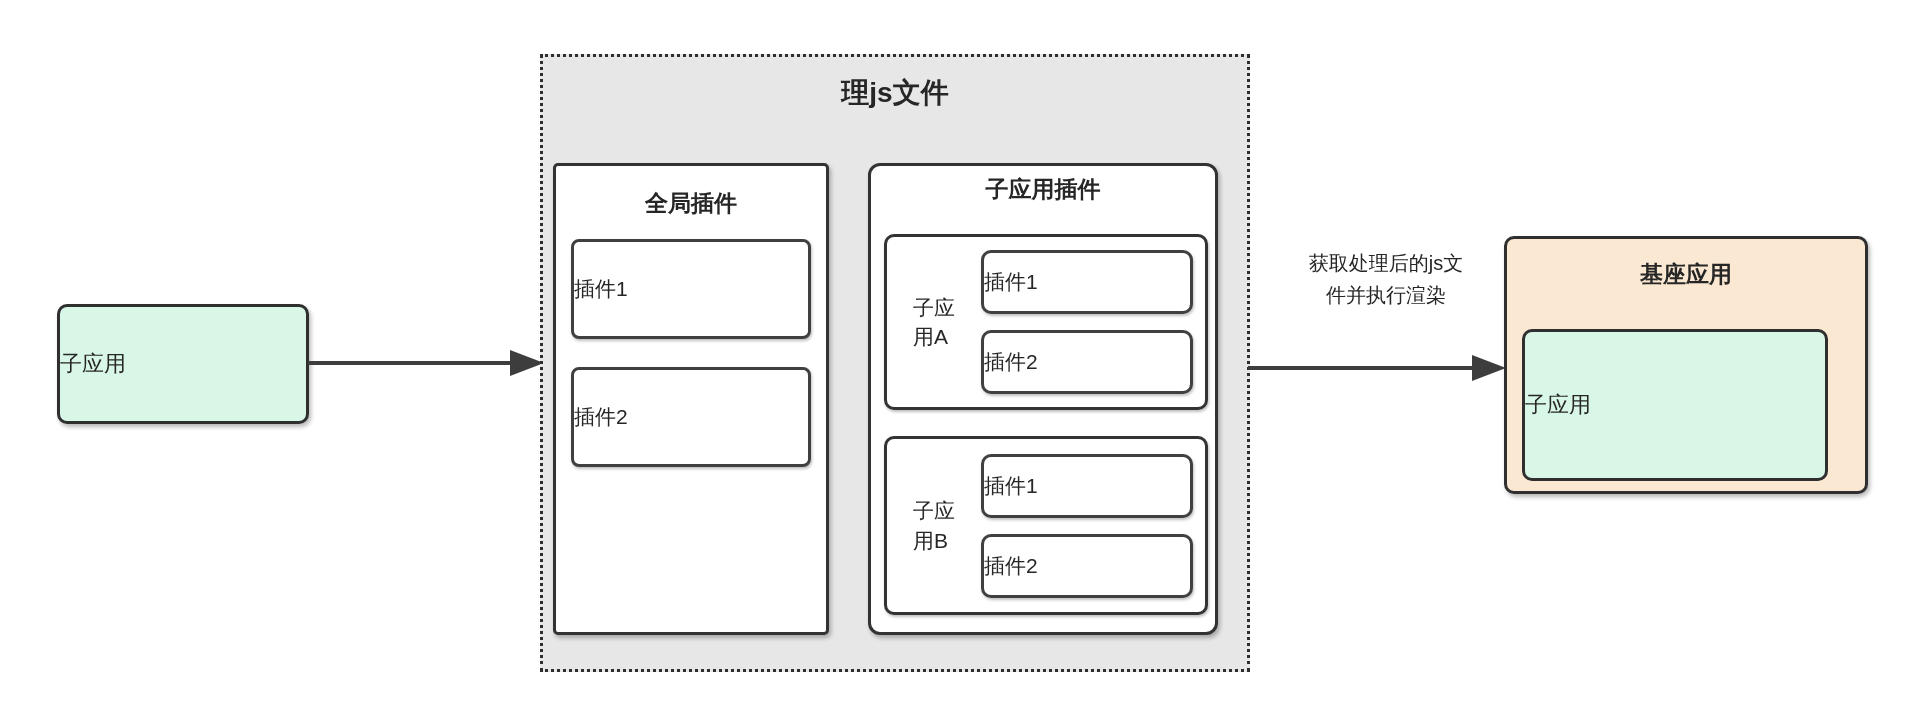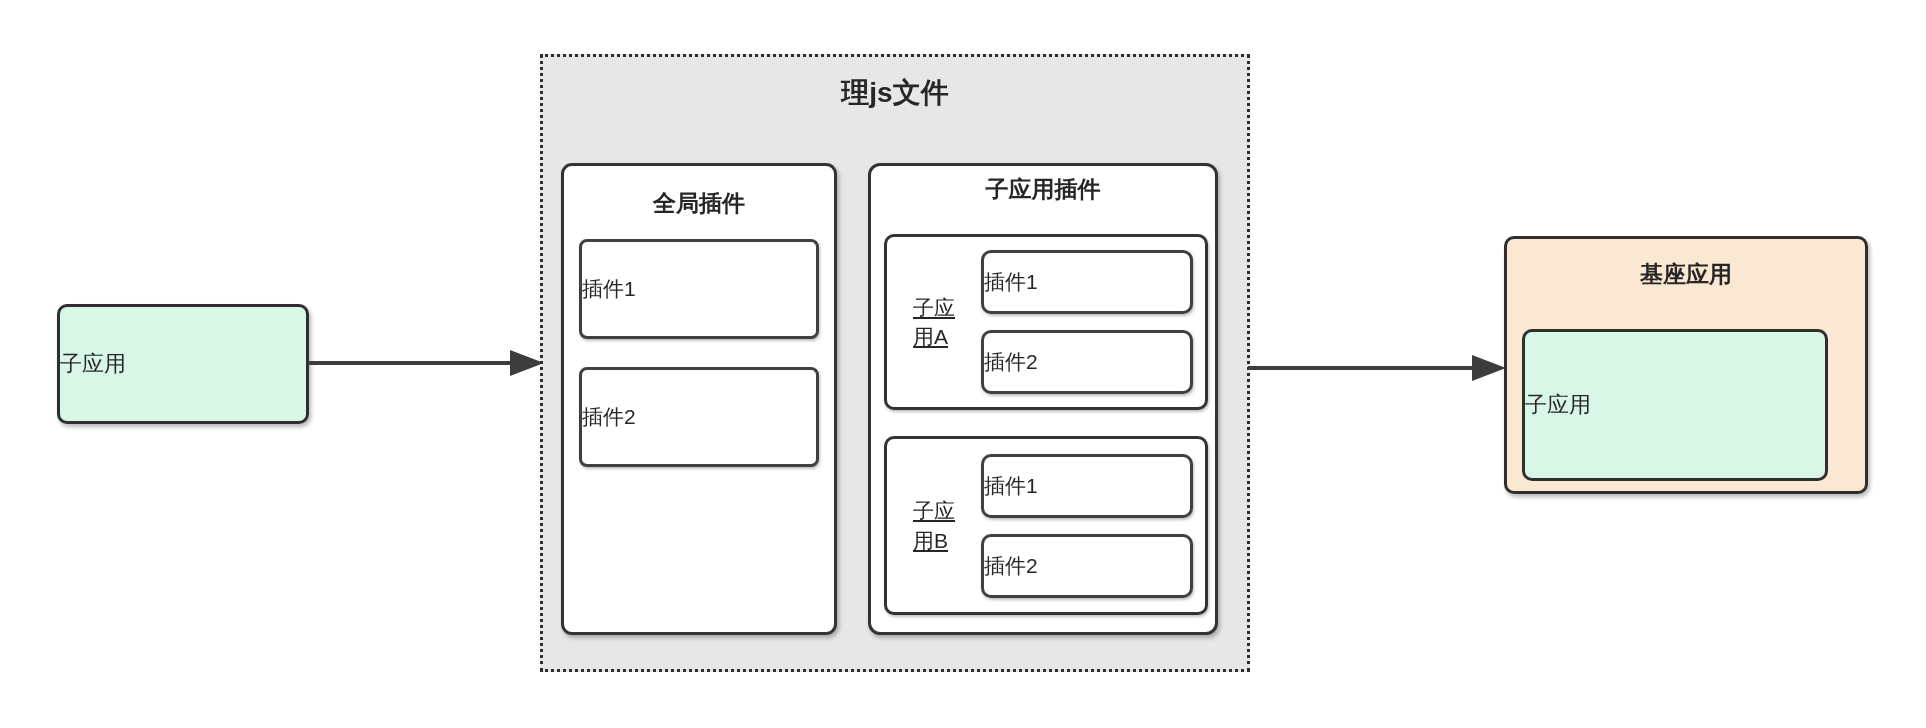--- a/index.html
+++ b/index.html
@@ -64,24 +64,24 @@
   }
   .ps-title{
     margin-top:17px;
     text-align:center;
     font-size:28px;
     font-weight:bold;
   }
 
   .global-box{
     position:absolute;
-    left:18px;top:106px;width:276px;height:472px;
+    left:10px;top:106px;width:276px;height:472px;
     background:#ffffff;
     border:3px solid #333333;
-    border-radius:11px;
+    border-radius:5px;
     box-shadow:2px 3px 4px rgba(0,0,0,0.28);
   }
   .sub-title{
     margin-top:22px;
     text-align:center;
     font-size:23px;
     font-weight:bold;
   }
   .global-plugins{
     display:flex;flex-direction:column;align-items:center;
@@ -116,21 +116,20 @@
   }
   .group.a{top:68px;height:176px;}
   .group.b{top:270px;height:179px;}
   .group-label{
     width:94px;
     display:flex;align-items:center;justify-content:center;
     font-size:21px;
     line-height:1.4;
     white-space:pre-line;
     text-align:left;
-    text-decoration:underline;
   }
   .group-plugins{
     flex:1;
     display:flex;flex-direction:column;justify-content:center;align-items:flex-start;
     gap:16px;
   }
   .group-plugin{
     width:212px;height:64px;
     background:#ffffff;
     border:3px solid var(--border-mid);
@@ -216,20 +215,22 @@
           </div>
         </div>
       </div>
     </div>
   </div>
 
   <svg class="arrow-svg" style="left:1248px;top:348px;" width="258" height="40" viewBox="0 0 258 40">
     <line x1="0" y1="20" x2="224" y2="20" stroke="#3d3d3d" stroke-width="4"></line>
     <polygon points="224,7 258,20 224,33" fill="#3d3d3d"></polygon>
   </svg>
+  <div class="arrow-label right">获取处理后的js文
+件并执行渲染</div>
 
   <div class="node base-app">
     <div class="base-title">基座应用</div>
     <div class="base-inner center-text">
       <span>子应用</span>
     </div>
   </div>
 
 </div>
 

